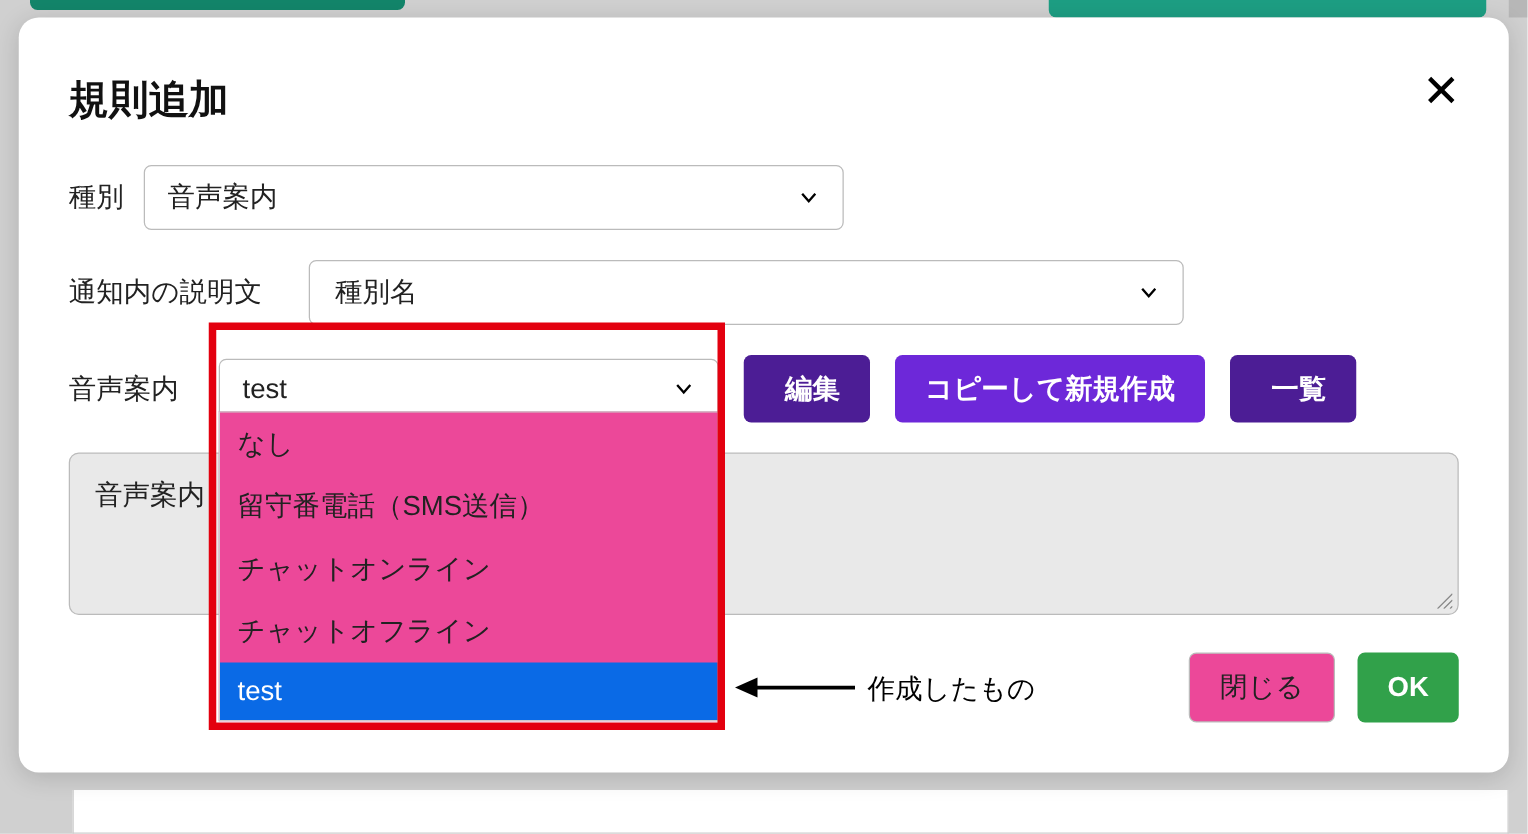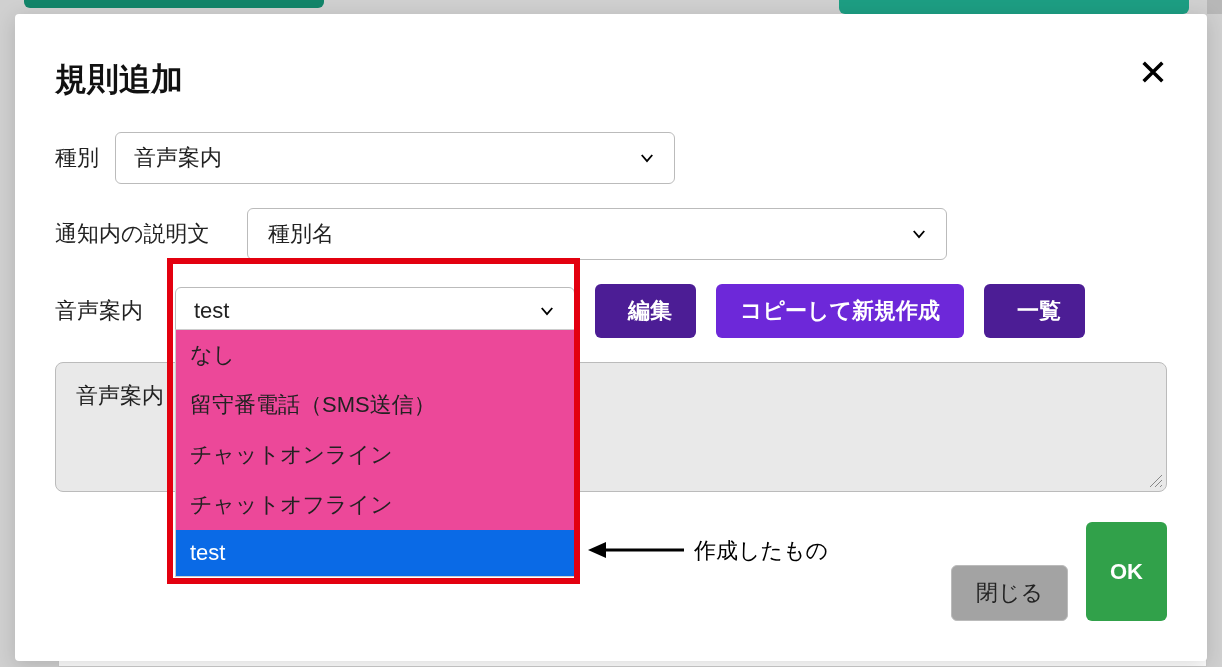--- a/index.html
+++ b/index.html
@@ -10,21 +10,21 @@
       height: 667px;
       position: relative;
       overflow: hidden;
     }
     .modal {
       position: absolute;
       left: 15px;
       right: 15px;
       top: 14px;
       background: #fff;
-      border-radius: 4px;
+      border-radius: 16px;
       padding: 44px 40px 40px 40px;
       box-shadow: 0 4px 20px rgba(0,0,0,0.15);
     }
     .modal-title {
       font-size: 32px;
       font-weight: 700;
       color: #111;
       margin-bottom: 30px;
     }
     .close-icon {
@@ -74,25 +74,24 @@
       padding: 12px 24px;
       font-size: 22px;
       font-weight: 700;
       color: #fff;
       cursor: pointer;
     }
     .btn-teal { background: #4c1d95; padding-left: 33px; }
     .btn-orange { background: #6d28d9; }
     .btn-green { background: #31a14a; }
     .btn-light {
-      background: #a3a3a3;
+      background: #ec4899;
       border: 1px solid #bbb;
       color: #222;
       font-weight: 400;
-      margin-top: 43px;
     }
     .textarea-box {
       width: 100%;
       background: #e9e9e9;
       border: 1px solid #bbb;
       border-radius: 8px;
       padding: 18px 20px;
       font-size: 22px;
       color: #222;
       min-height: 130px;

